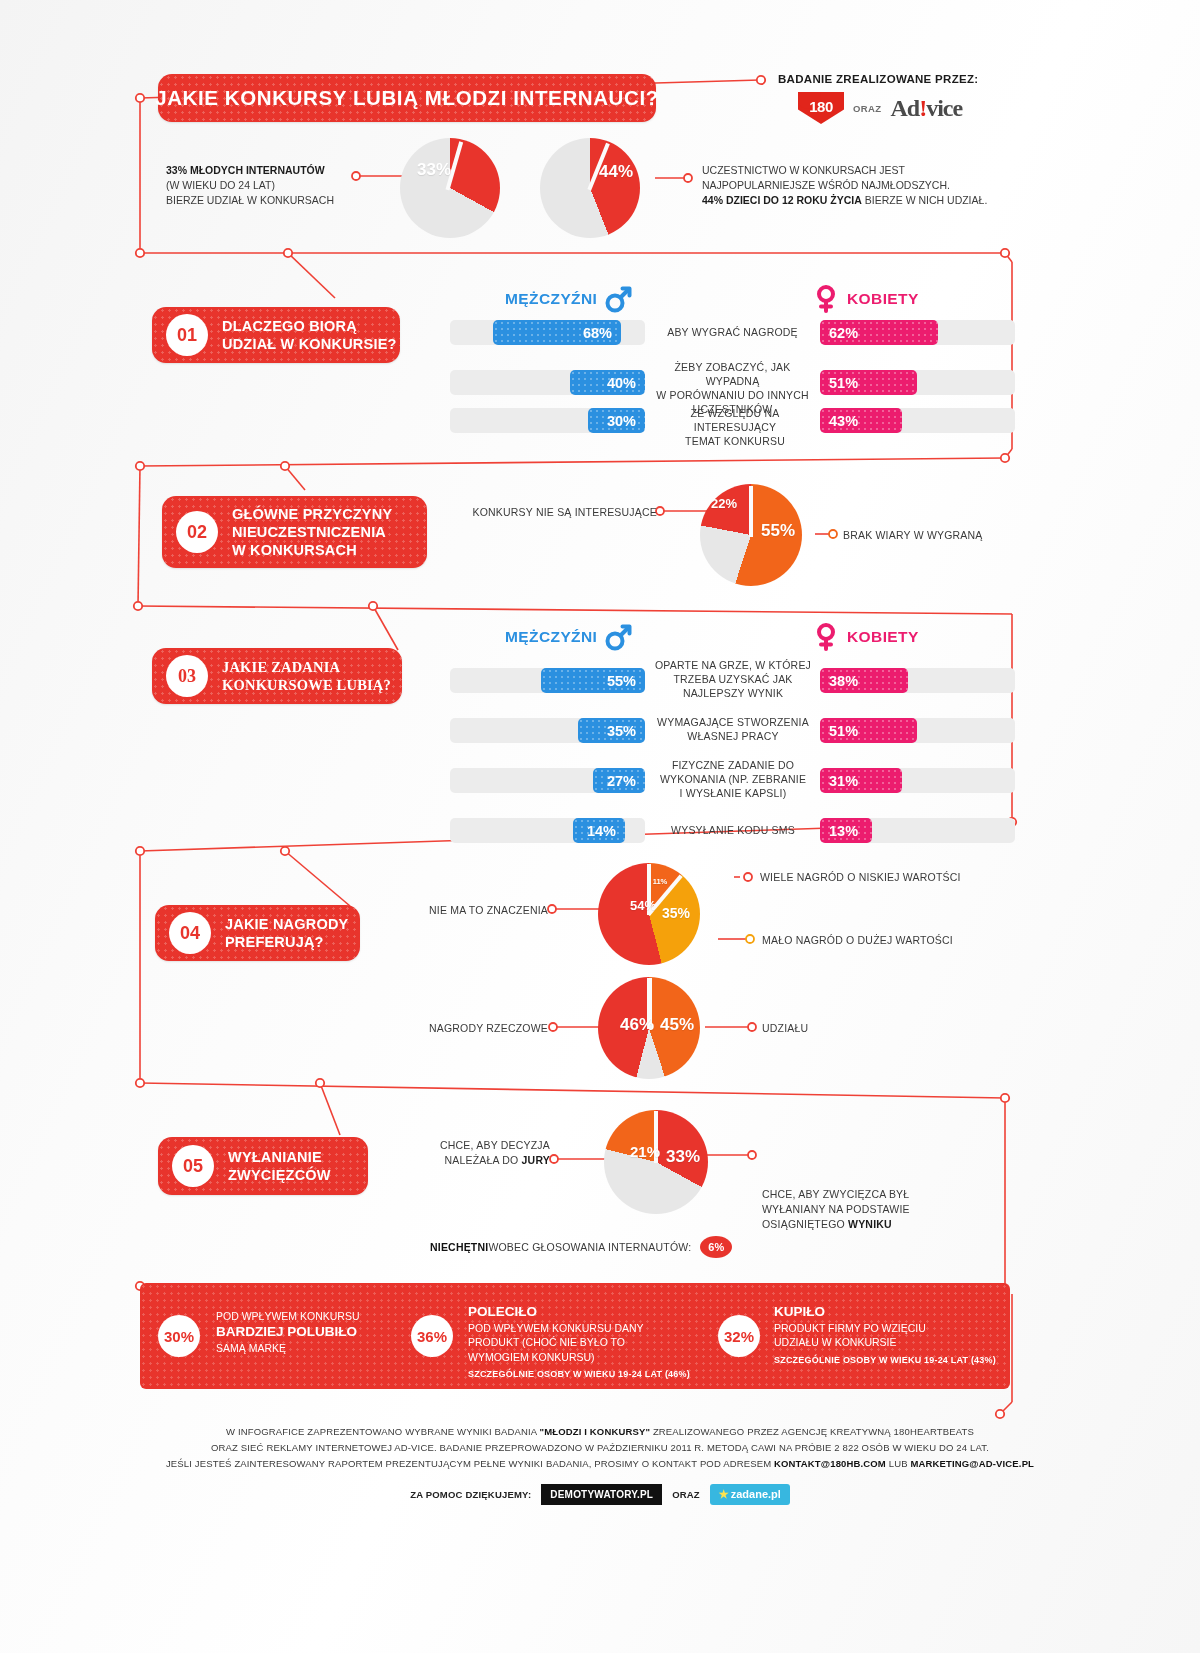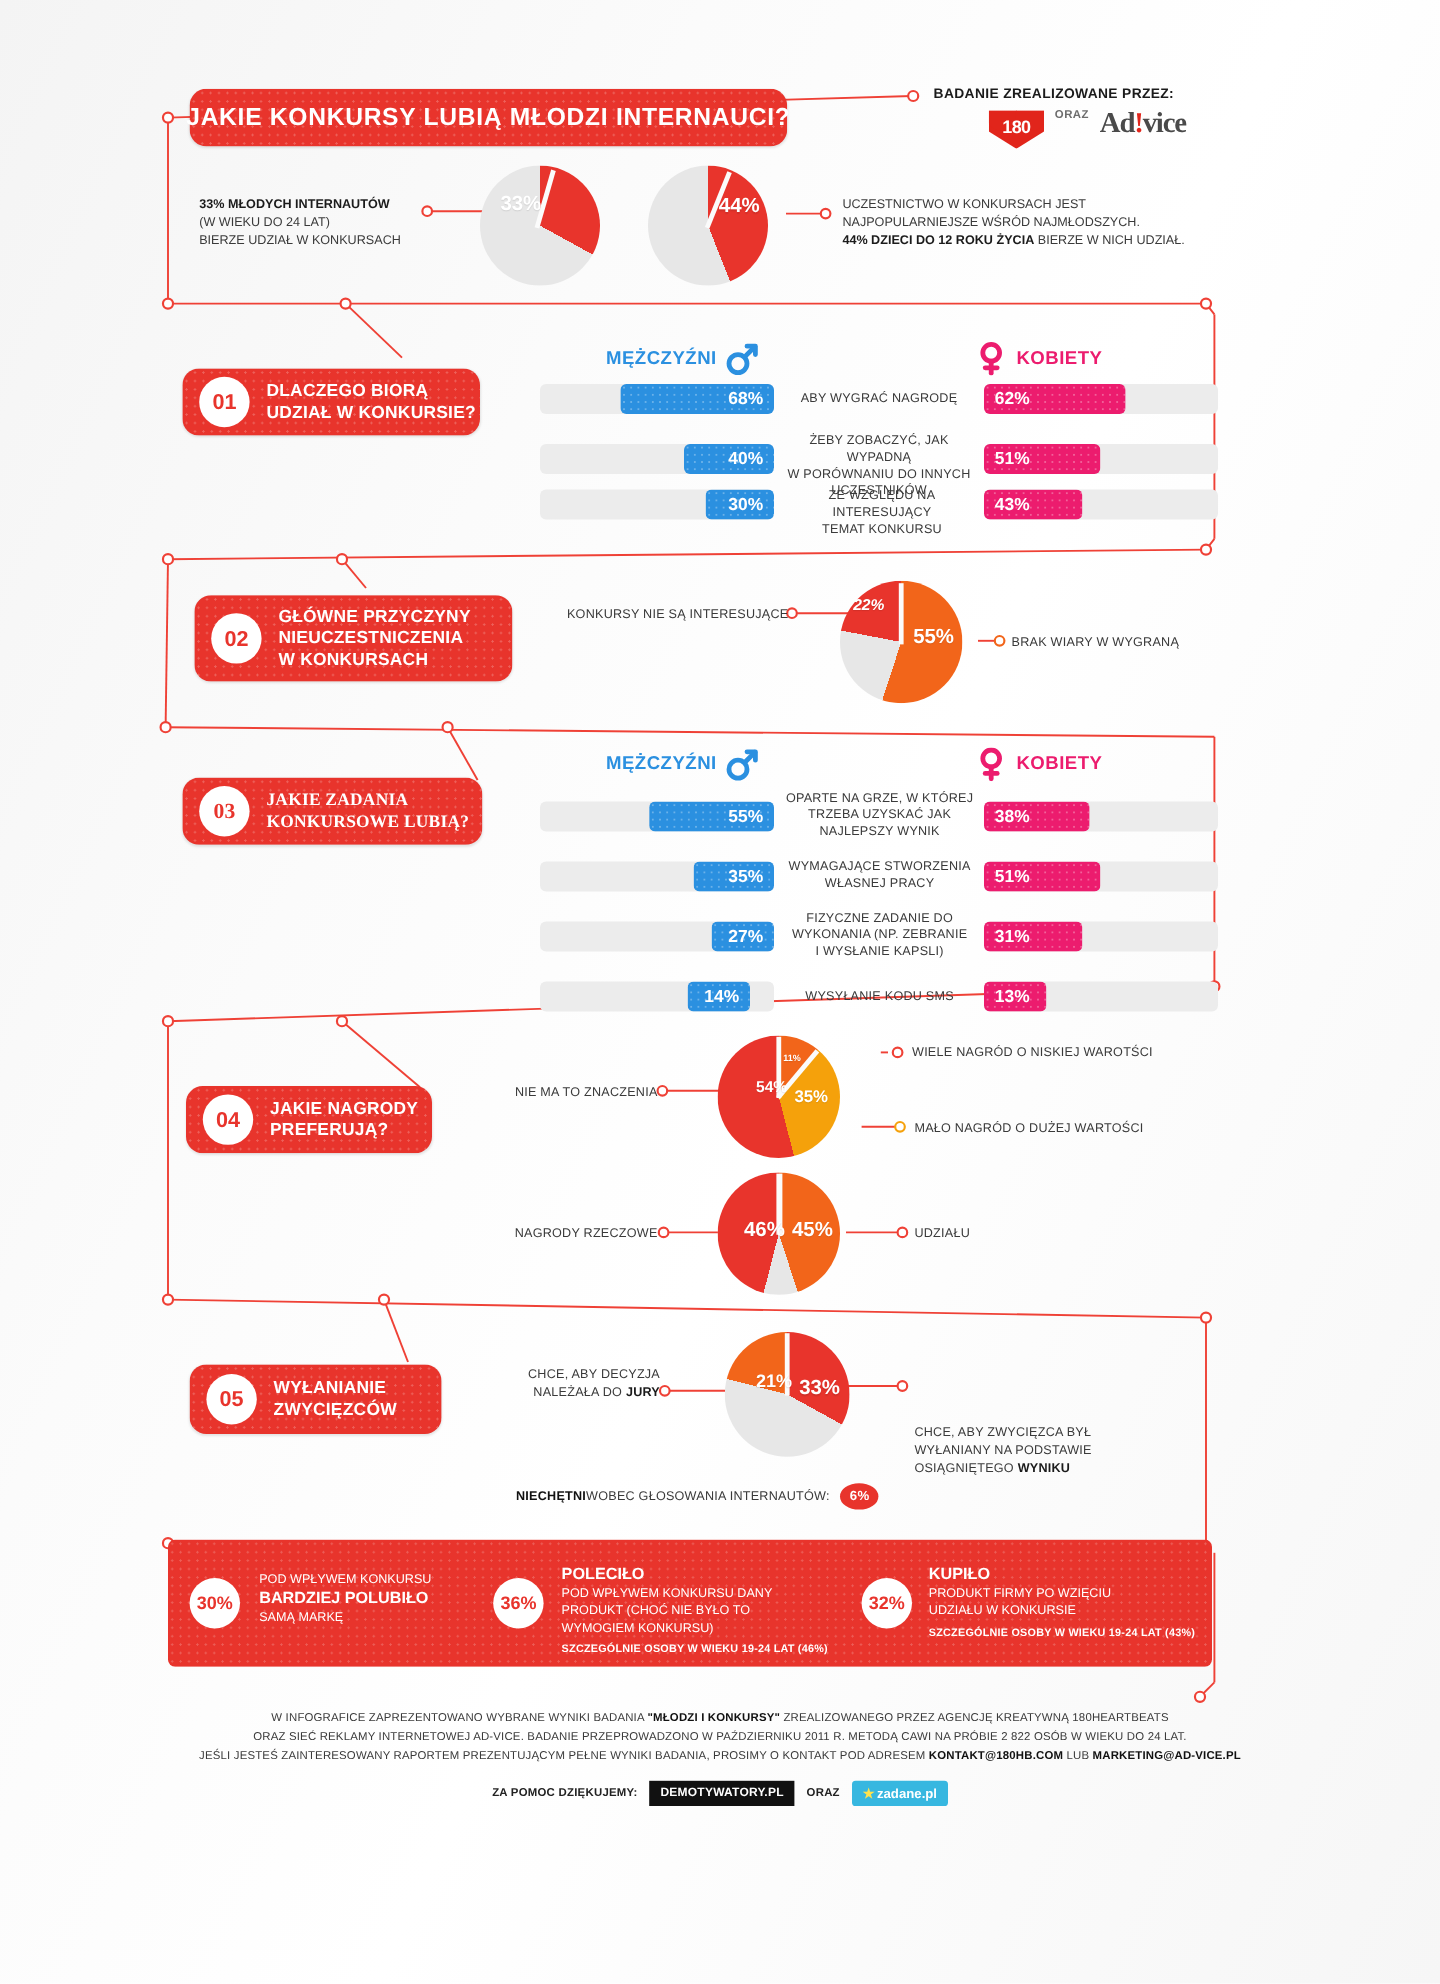--- a/index.html
+++ b/index.html
@@ -28,21 +28,21 @@
   }
   .title-pill span {
     font-size:20.5px; font-weight:bold; letter-spacing:.6px; white-space:nowrap;
   }
 
   
   .credit-label {
     left:778px; top:73px; font-size:11.5px; font-weight:bold; color:#1b1b1b;
     letter-spacing:.3px;
   }
-  .credit-row { left:824px; top:90px; width:190px; height:36px; display:flex; }
+  .credit-row { left:798px; top:90px; width:190px; height:36px; display:flex; align-items:center; }
   .heart180 { position:relative; width:46px; height:36px; }
   .heart180 .h {
     position:absolute; left:0; top:2px; width:46px; height:32px;
     background:#e1251b;
   }
   .heart180 .h:before, .heart180 .h:after{
     content:""; position:absolute; width:26px; height:26px; border-radius:50%; background:#e1251b; top:-9px;
   }
   .heart180 .h:before{ left:-2px; } .heart180 .h:after{ left:22px; }
   .heart180 .h{ clip-path: polygon(0 0,100% 0,100% 55%,50% 100%,0 55%); }
@@ -291,21 +291,21 @@
     <svg viewBox="0 0 28 28" width="28" height="28">
         <circle cx="14" cy="9" r="7" fill="none" stroke="#ec1c6e" stroke-width="4"></circle>
         <path d="M14 16 V26" stroke="#ec1c6e" stroke-width="4" stroke-linecap="round"></path>
         <path d="M9 21.5 H19" stroke="#ec1c6e" stroke-width="4" stroke-linecap="round"></path>
       </svg>
   </span>
   <span>KOBIETY</span>
 </div>
 
 <div class="bartrack" style="left:450px; top:320px; width:195px;"></div>
-<div class="barfill bf-m" style="left:517px; top:320px; width:128px;">
+<div class="barfill bf-m" style="left:493px; top:320px; width:128px;">
     <span>68%</span>
   </div>
 <div class="barlabel" style="left:655px; top:326px; width:155px;"><span>ABY WYGRAĆ NAGRODĘ</span></div>
 <div class="bartrack" style="left:820px; top:320px; width:195px;"></div>
 <div class="barfill bf-f" style="left:820px; top:320px; width:118px;">
     <span>62%</span>
   </div>
 
 <div class="bartrack" style="left:450px; top:370px; width:195px;"></div>
 <div class="barfill bf-m" style="left:570px; top:370px; width:75px;">
@@ -339,21 +339,21 @@
   </div>
 </div>
 
 <div class="callout" style="left:472px; top:505px; width:185px; text-align:right;"><span>KONKURSY NIE SĄ INTERESUJĄCE</span></div>
 
 <div class="pie dot-tex" style="left:700px; top:484px; width:102px; height:102px;
             background-color:#e7e7e7;
             background-image: conic-gradient(from 0deg, #f2651a 0 55%, #e7e7e7 55% 78%, #e8342c 78% 100%), radial-gradient(rgba(255,255,255,.30) 1px, transparent 1.1px);
             background-size: auto, 7px 7px;"></div>
 <div class="pie" style="left:749px; top:486px; width:4px; height:51px; background:#fbfbfb; border-radius:0;"></div>
-<div class="pielabel" style="left:696px; top:496px; width:56px; text-align:center; font-size:13px;font-style:italic;">22%</div>
+<div class="pielabel" style="left:696px; top:496px; width:56px; text-align:center; font-size:13px;">22%</div>
 <div class="pielabel" style="left:750px; top:521px; width:56px; text-align:center; font-size:17px;">55%</div>
 <div class="callout" style="left:843px; top:528px; width:200px;"><span>BRAK WIARY W WYGRANĄ</span></div>
 
 <div class="redpill sec" style="left:152px; top:648px; width:250px; height:56px;font-family:Liberation Serif, serif;">
   <div class="num">03</div>
   <div class="lbl">
     <span>JAKIE ZADANIA</span><br>
     <span>KONKURSOWE LUBIĄ?</span>
   </div>
 </div>

